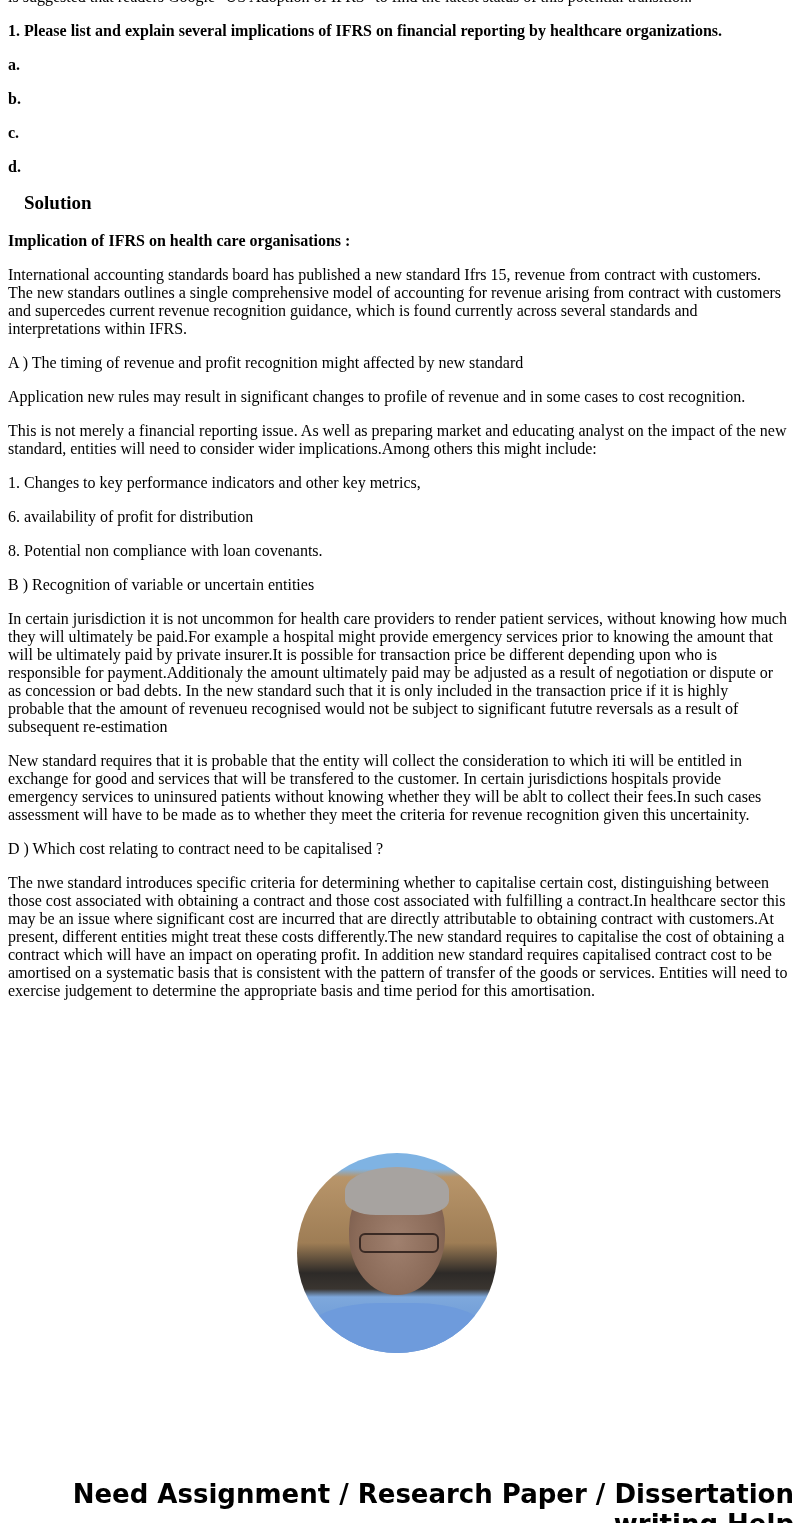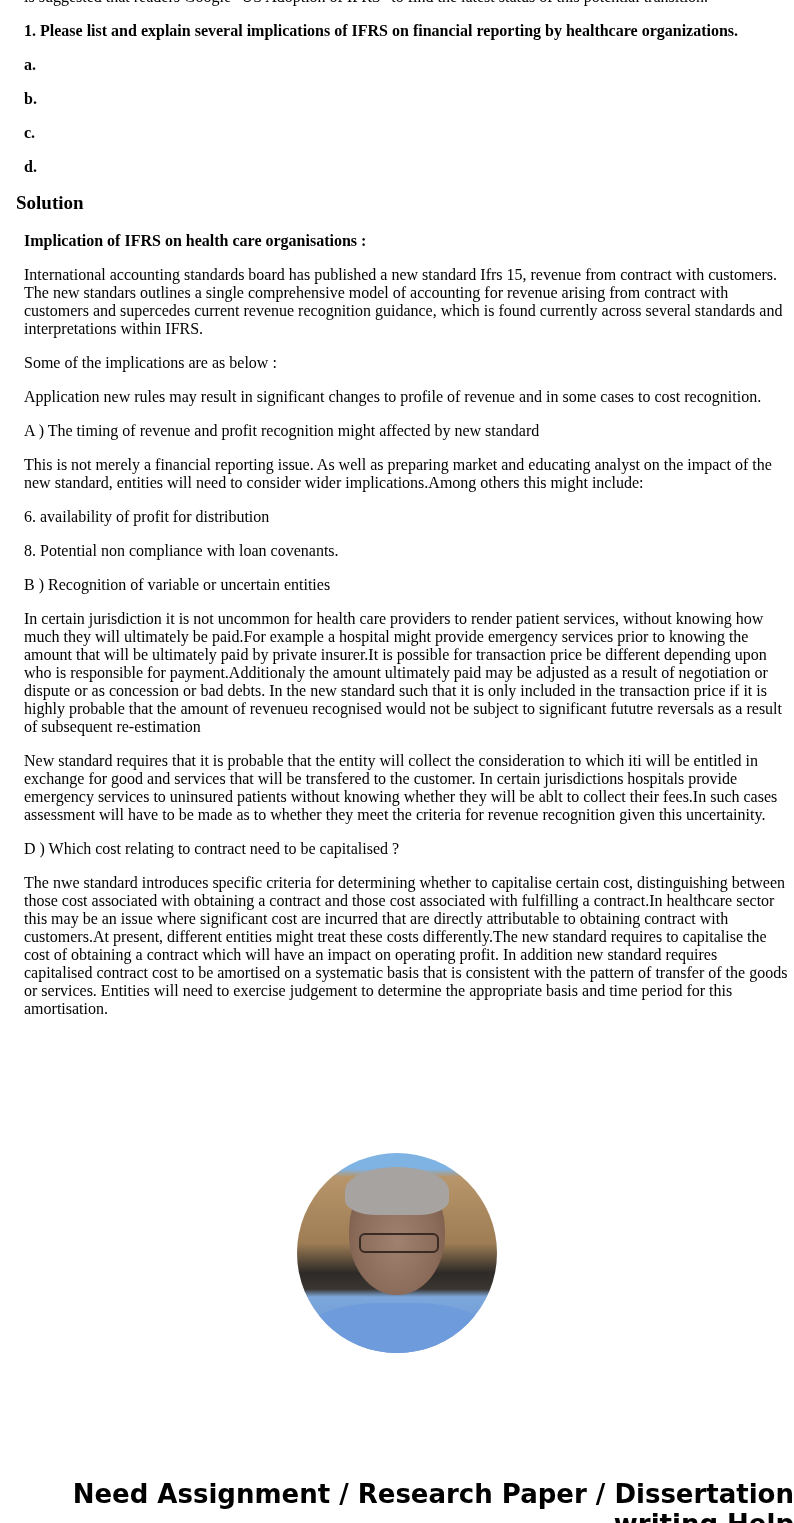--- a/index.html
+++ b/index.html
@@ -7,26 +7,26 @@
     width: 794px;
     height: 1523px;
     overflow: hidden;
     position: relative;
     font-family: "Liberation Serif", serif;
     font-size: 16px;
     line-height: 18px;
     color: #000000;
   }
   .page { position: absolute; left: 8px; top: -12px; width: 780px; }
-  p { margin: 0 0 16px 16px; }
+  p { margin: 0 0 16px 0; }
   .intro-cut { margin-bottom: 16px; }
   .q { font-weight: bold; }
   .opt { font-weight: bold; }
   h2.solution {
-    font-size: 19px; font-weight: bold; margin: 0 0 18px 8px; line-height: 22px;
+    font-size: 19px; font-weight: bold; margin: 0 0 18px 16px; line-height: 22px;
   }
   .sub-head { font-weight: bold; }
   .avatar-wrap {
     position: absolute; left: 297px; top: 1153px; width: 200px; height: 200px;
     border-radius: 50%; overflow: hidden;
     background: linear-gradient(180deg, #7fb3e3 0%, #7fb3e3 8%, #b8956a 12%, #9e7d55 45%, #2d2a28 60%, #3a3530 68%, #7ea8dc 72%, #5f8fd2 100%);
   }
   .avatar-wrap .face {
     position: absolute; left: 52px; top: 22px; width: 96px; height: 120px;
     border-radius: 45% 45% 50% 50%;
@@ -64,24 +64,24 @@
   <p class="q">1. Please list and explain several implications of IFRS on financial reporting by healthcare organizations.</p>
   <p class="opt">a.</p>
   <p class="opt">b.</p>
   <p class="opt">c.</p>
   <p class="opt">d.</p>
 
   <h2 class="solution">Solution</h2>
   <p class="sub-head">Implication of IFRS on health care organisations :</p>
 
   <p>International accounting standards board has published a new standard Ifrs 15, revenue from contract with customers. The new standars outlines a single comprehensive model of accounting for revenue arising from contract with customers and supercedes current revenue recognition guidance, which is found currently across several standards and interpretations within IFRS.</p>
-  <p>Some of the implications are as below :</p>
+  <p>A ) The timing of revenue and profit recognition might affected by new standard</p>
   <p>Application new rules may result in significant changes to profile of revenue and in some cases to cost recognition.</p>
-  <p>A ) The timing of revenue and profit recognition might affected by new standard</p>
   <p>This is not merely a financial reporting issue. As well as preparing market and educating analyst on the impact of the new standard, entities will need to consider wider implications.Among others this might include:</p>
+  <p>1. Changes to key performance indicators and other key metrics,</p>
   <p>6. availability of profit for distribution</p>
   <p>8. Potential non compliance with loan covenants.</p>
   <p>B ) Recognition of variable or uncertain entities</p>
   <p>In certain jurisdiction it is not uncommon for health care providers to render patient services, without knowing how much they will ultimately be paid.For example a hospital might provide emergency services prior to knowing the amount that will be ultimately paid by private insurer.It is possible for transaction price be different depending upon who is responsible for payment.Additionaly the amount ultimately paid may be adjusted as a result of negotiation or dispute or as concession or bad debts. In the new standard such that it is only included in the transaction price if it is highly probable that the amount of revenueu recognised would not be subject to significant fututre reversals as a result of subsequent re-estimation</p>
   <p>New standard requires that it is probable that the entity will collect the consideration to which iti will be entitled in exchange for good and services that will be transfered to the customer. In certain jurisdictions hospitals provide emergency services to uninsured patients without knowing whether they will be ablt to collect their fees.In such cases assessment will have to be made as to whether they meet the criteria for revenue recognition given this uncertainity.</p>
   <p>D ) Which cost relating to contract need to be capitalised ?</p>
   <p>The nwe standard introduces specific criteria for determining whether to capitalise certain cost, distinguishing between those cost associated with obtaining a contract and those cost associated with fulfilling a contract.In healthcare sector this may be an issue where significant cost are incurred that are directly attributable to obtaining contract with customers.At present, different entities might treat these costs differently.The new standard requires to capitalise the cost of obtaining a contract which will have an impact on operating profit. In addition new standard requires capitalised contract cost to be amortised on a systematic basis that is consistent with the pattern of transfer of the goods or services. Entities will need to exercise judgement to determine the appropriate basis and time period for this amortisation.</p>
 </div>
 
 <div class="avatar-wrap">

